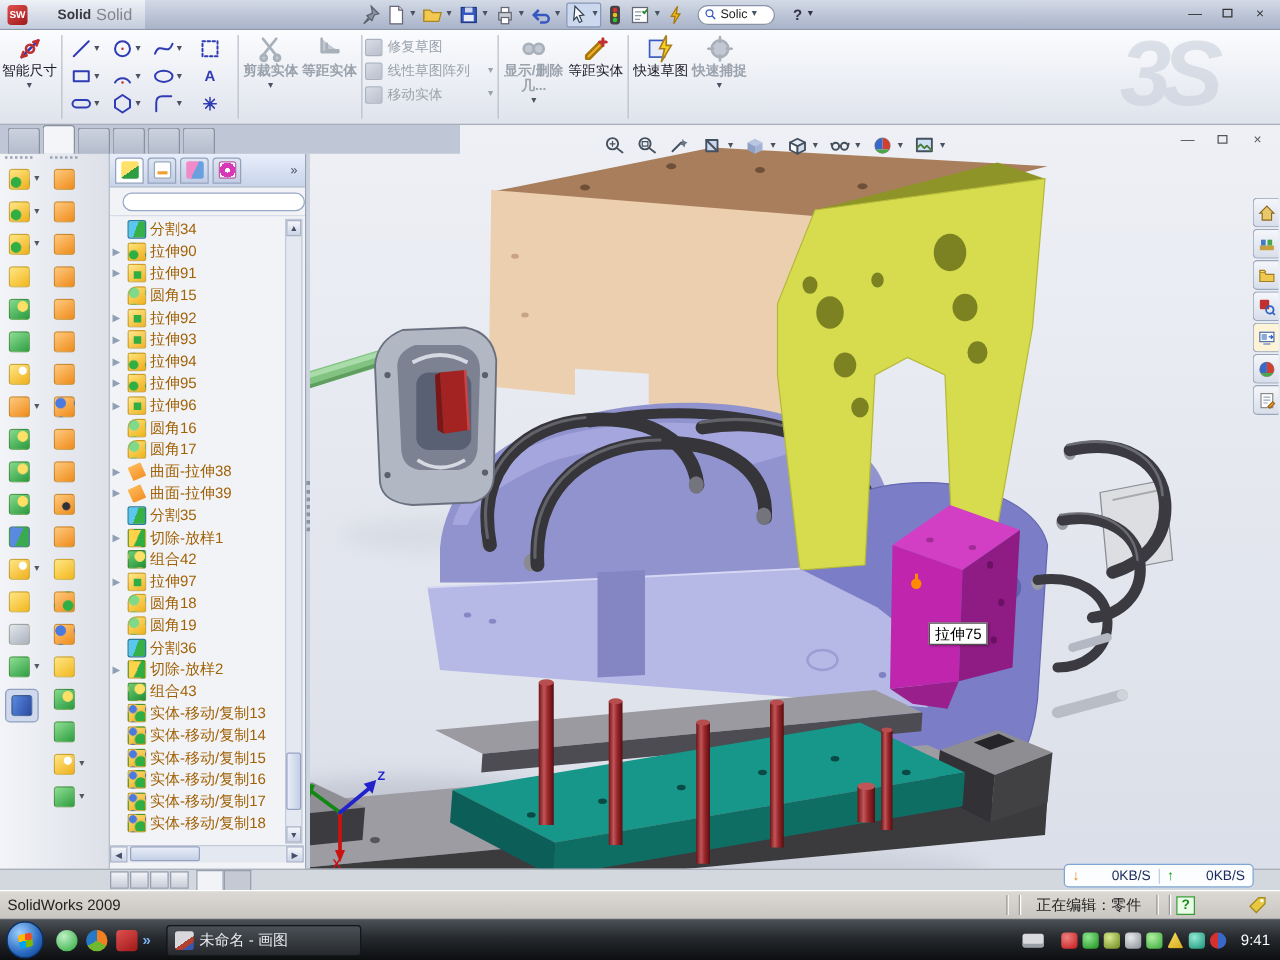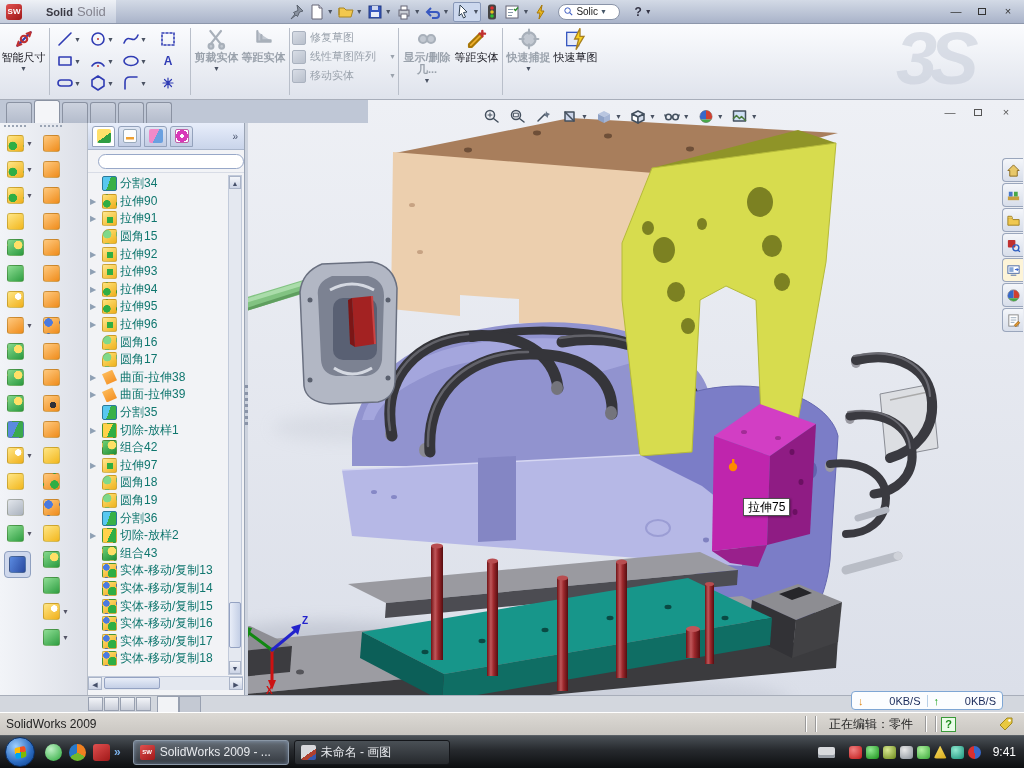--- a/index.html
+++ b/index.html
@@ -87,21 +87,21 @@
   .trow.expandable .arr{visibility:visible;}
   .ti{width:15px;height:15px;border-radius:2px;flex:none;border:1px solid rgba(120,90,20,.3);}
   .ti-split{background:linear-gradient(110deg,#58c8f0 0 45%,#38b048 45%);border-color:#2a7a9a;}
   .ti-extrude-boss{background:radial-gradient(circle at 30% 68%,#2fae44 0 3.5px,rgba(0,0,0,0) 4px),linear-gradient(145deg,#ffe37a,#eeae1c);}
   .ti-extrude{background:linear-gradient(#2fae44 0 0) 50% 58%/6px 6px no-repeat,linear-gradient(145deg,#ffe88e,#f0b424);}
   .ti-fillet{border-radius:7px 2px 2px 2px;background:radial-gradient(circle at 32% 32%,#7fd98a 0 4px,rgba(0,0,0,0) 4.5px),linear-gradient(145deg,#ffe37a,#efb31e);}
   .ti-surface{background:linear-gradient(145deg,#ffc566,#f2871a);clip-path:polygon(0 30%,68% 0,100% 70%,32% 100%);border:none;}
   .ti-loft-cut{background:linear-gradient(115deg,#ffd24a 0 52%,#2fae44 52%);}
   .ti-combine{background:radial-gradient(circle at 68% 32%,#ffe066 0 4px,rgba(0,0,0,0) 4.5px),linear-gradient(145deg,#6ecf74,#1f8f38);}
   .ti-move-copy{background:radial-gradient(circle at 74% 74%,#2fae44 0 4.5px,rgba(0,0,0,0) 5px),radial-gradient(circle at 26% 26%,#4a7ae0 0 3px,rgba(0,0,0,0) 3.5px),linear-gradient(145deg,#ffe37a,#f0a81c);}
-  .tlabel{color:#0f766e;}
+  .tlabel{color:#a16207;}
   .vscroll{position:absolute;right:2px;top:52px;width:14px;height:500px;background:#e4e8f0;border:1px solid #c2cada;}
   .sbtn{height:13px;font-size:7px;color:#46506a;text-align:center;line-height:13px;background:linear-gradient(#f4f6fa,#ccd4e6);border:1px solid #aab4c8;}
   .vthumb{position:absolute;left:0;top:426px;width:12px;height:46px;background:linear-gradient(90deg,#e8edf8,#c4cfe6);border:1px solid #94a2c2;border-radius:2px;}
   .vsdown{position:absolute;bottom:0;left:0;right:0;}
   .hscroll{position:absolute;left:0;bottom:5px;width:155px;height:14px;background:#e4e8f0;border-top:1px solid #c2cada;display:flex;}
   .hbtn{width:14px;font-size:7px;color:#46506a;text-align:center;line-height:13px;background:linear-gradient(#f4f6fa,#ccd4e6);border:1px solid #aab4c8;}
   .hthumb{width:56px;height:12px;background:linear-gradient(#e8edf8,#c4cfe6);border:1px solid #94a2c2;border-radius:2px;margin-left:2px;}
   .hspacer{flex:1;}
   .splitter{left:243px;top:123px;width:5px;height:572px;background:#cdd3de;border-left:1px solid #aeb6c4;z-index:4;}
   .spdots{position:absolute;left:1px;top:262px;width:3px;height:40px;border-left:3px dotted #8a94a8;}
@@ -404,34 +404,34 @@
       <span class="ddm">▼</span>
   </div>
   <div class="bigbtn">
     <span class="ic"><svg viewBox="0 0 18 18" fill="none" stroke="#303cb4" stroke-width="1.6" stroke-linecap="round" stroke-linejoin="round" width="100%" height="100%">
           <path d="M3 13L11 5l2 2-8 8H3z" fill="#f0b030" stroke="#a87808"></path>
           <path d="M13 3v4M11 5h4" stroke="#c03030" stroke-width="1.8"></path>
         </svg></span>
     <span>等距实体</span>
   </div>
   <div class="vsep"></div>
+  <div class="bigbtn">
+    <span class="ic"><svg viewBox="0 0 18 18" width="100%" height="100%">
+          <rect x="2" y="4" width="9" height="10" fill="#e8ecf8" stroke="#3858c0"></rect>
+          <path d="M12 1l-4 8h3l-2 8 6-10h-3z" fill="#f8d020" stroke="#a88020"></path>
+        </svg></span>
+    <span>快速草图</span>
+  </div>
   <div class="bigbtn grayed">
     <span class="ic"><svg viewBox="0 0 18 18" fill="none" stroke="#303cb4" stroke-width="1.6" stroke-linecap="round" stroke-linejoin="round" width="100%" height="100%">
           <circle cx="9" cy="9" r="5" stroke="#8892a8"></circle>
           <path d="M9 2v3M9 13v3M2 9h3M13 9h3" stroke="#8892a8"></path>
         </svg></span>
     <span>快速捕捉</span>
       <span class="ddm">▼</span>
-  </div>
-  <div class="bigbtn">
-    <span class="ic"><svg viewBox="0 0 18 18" width="100%" height="100%">
-          <rect x="2" y="4" width="9" height="10" fill="#e8ecf8" stroke="#3858c0"></rect>
-          <path d="M12 1l-4 8h3l-2 8 6-10h-3z" fill="#f8d020" stroke="#a88020"></path>
-        </svg></span>
-    <span>快速草图</span>
   </div>
 </div>
 <div class="abs watermark">3S</div>
 
 <div class="abs tabrow">
 
 <span class="rtab"></span>
     <span class="rtab active"></span>
     <span class="rtab"></span>
     <span class="rtab"></span>
@@ -1138,24 +1138,20 @@
     </div>
   <div class="ql">
 
   <span class="qlc pal-qlgreen"></span>
       <span class="qlc pal-qlball"></span>
       <span class="qlc pal-qlsw"></span>
     </div>
   <span class="qlmore">»</span>
   <div class="tbtns">
 
-  <span class="tbtn active">
-        <span class="tbic tb-solidworks">SW</span>
-        <span>SolidWorks 2009 - ...</span>
-      </span>
       <span class="tbtn">
         <span class="tbic tb-paint"></span>
         <span>未命名 - 画图</span>
       </span>
     </div>
   <div class="tray">
     <span class="kbic"></span>
     <span style="display:flex;gap:4px;align-items:center;">
 
     <span class="trc pal-red"></span>

